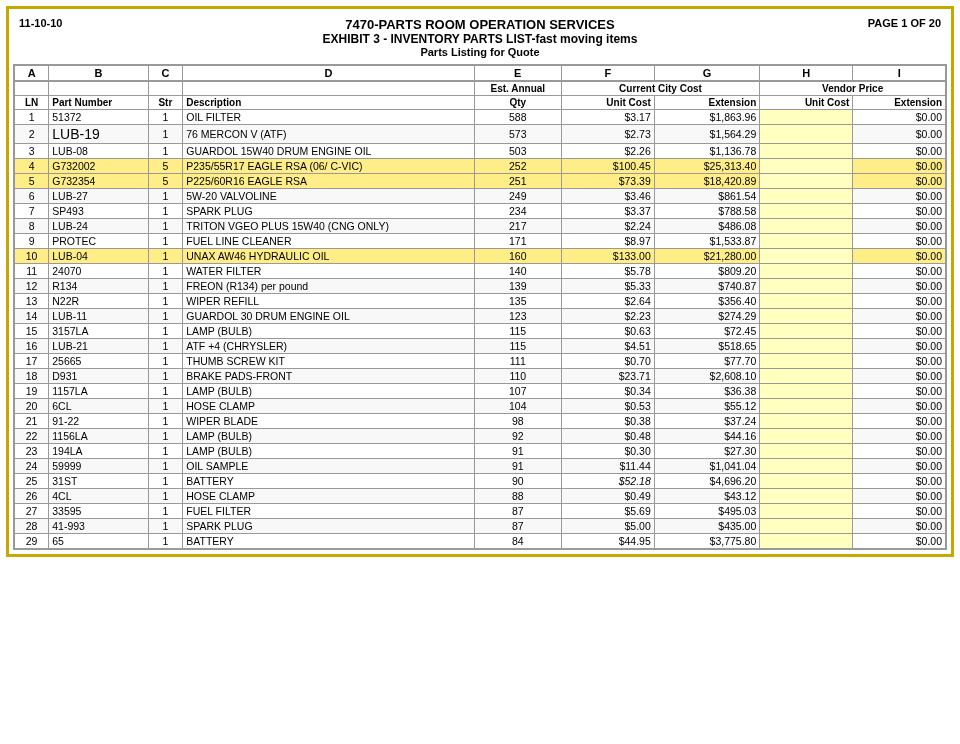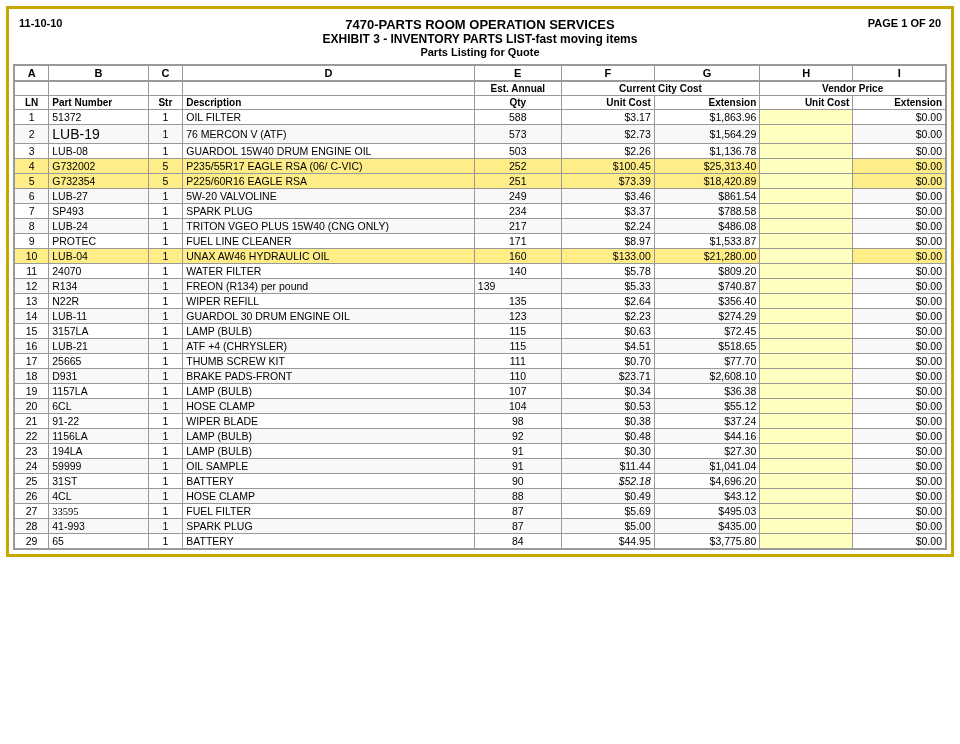--- a/index.html
+++ b/index.html
@@ -246,21 +246,21 @@
           <td style="text-align: right; font-size: 10.5px; padding: 1px 3px; background: rgb(255, 255, 255);">$5.78</td>
           <td style="text-align: right; font-size: 10.5px; padding: 1px 3px; background: rgb(255, 255, 255);">$809.20</td>
           <td style="text-align: right; font-size: 10.5px; padding: 1px 3px; background: rgb(255, 255, 192);"></td>
           <td style="text-align: right; font-size: 10.5px; padding: 1px 3px; background: rgb(255, 255, 255);">$0.00</td>
         </tr>
         <tr class="data-row">
           <td style="text-align: center; font-size: 10.5px; padding: 1px 3px; background: rgb(248, 248, 248);">12</td>
           <td style="text-align: left; font-size: 10.5px; padding: 1px 3px; background: rgb(248, 248, 248);">R134</td>
           <td style="text-align: center; font-size: 10.5px; padding: 1px 3px; background: rgb(248, 248, 248);">1</td>
           <td style="text-align: left; font-size: 10.5px; padding: 1px 3px; background: rgb(248, 248, 248);">FREON (R134) per pound</td>
-          <td style="text-align: left; font-size: 10.5px; padding: 1px 3px; background: rgb(248, 248, 248);">139</td>
+          <td style="text-align: center; font-size: 10.5px; padding: 1px 3px; background: rgb(248, 248, 248);">139</td>
           <td style="text-align: right; font-size: 10.5px; padding: 1px 3px; background: rgb(248, 248, 248);">$5.33</td>
           <td style="text-align: right; font-size: 10.5px; padding: 1px 3px; background: rgb(248, 248, 248);">$740.87</td>
           <td style="text-align: right; font-size: 10.5px; padding: 1px 3px; background: rgb(255, 255, 192);"></td>
           <td style="text-align: right; font-size: 10.5px; padding: 1px 3px; background: rgb(248, 248, 248);">$0.00</td>
         </tr>
         <tr class="data-row">
           <td style="text-align: center; font-size: 10.5px; padding: 1px 3px; background: rgb(255, 255, 255);">13</td>
           <td style="text-align: left; font-size: 10.5px; padding: 1px 3px; background: rgb(255, 255, 255);">N22R</td>
           <td style="text-align: center; font-size: 10.5px; padding: 1px 3px; background: rgb(255, 255, 255);">1</td>
           <td style="text-align: left; font-size: 10.5px; padding: 1px 3px; background: rgb(255, 255, 255);">WIPER REFILL</td>
@@ -408,21 +408,21 @@
           <td style="text-align: center; font-size: 10.5px; padding: 1px 3px; background: rgb(248, 248, 248);">1</td>
           <td style="text-align: left; font-size: 10.5px; padding: 1px 3px; background: rgb(248, 248, 248);">HOSE CLAMP</td>
           <td style="text-align: center; font-size: 10.5px; padding: 1px 3px; background: rgb(248, 248, 248);">88</td>
           <td style="text-align: right; font-size: 10.5px; padding: 1px 3px; background: rgb(248, 248, 248);">$0.49</td>
           <td style="text-align: right; font-size: 10.5px; padding: 1px 3px; background: rgb(248, 248, 248);">$43.12</td>
           <td style="text-align: right; font-size: 10.5px; padding: 1px 3px; background: rgb(255, 255, 192);"></td>
           <td style="text-align: right; font-size: 10.5px; padding: 1px 3px; background: rgb(248, 248, 248);">$0.00</td>
         </tr>
         <tr class="data-row">
           <td style="text-align: center; font-size: 10.5px; padding: 1px 3px; background: rgb(255, 255, 255);">27</td>
-          <td style="text-align: left; font-size: 10.5px; padding: 1px 3px; background: rgb(255, 255, 255); font-family: Liberation Serif, serif;">33595</td>
+          <td style="text-align: left; font-size: 10.5px; padding: 1px 3px; background: rgb(255, 255, 255);">33595</td>
           <td style="text-align: center; font-size: 10.5px; padding: 1px 3px; background: rgb(255, 255, 255);">1</td>
           <td style="text-align: left; font-size: 10.5px; padding: 1px 3px; background: rgb(255, 255, 255);">FUEL FILTER</td>
           <td style="text-align: center; font-size: 10.5px; padding: 1px 3px; background: rgb(255, 255, 255);">87</td>
           <td style="text-align: right; font-size: 10.5px; padding: 1px 3px; background: rgb(255, 255, 255);">$5.69</td>
           <td style="text-align: right; font-size: 10.5px; padding: 1px 3px; background: rgb(255, 255, 255);">$495.03</td>
           <td style="text-align: right; font-size: 10.5px; padding: 1px 3px; background: rgb(255, 255, 192);"></td>
           <td style="text-align: right; font-size: 10.5px; padding: 1px 3px; background: rgb(255, 255, 255);">$0.00</td>
         </tr>
         <tr class="data-row">
           <td style="text-align: center; font-size: 10.5px; padding: 1px 3px; background: rgb(248, 248, 248);">28</td>

